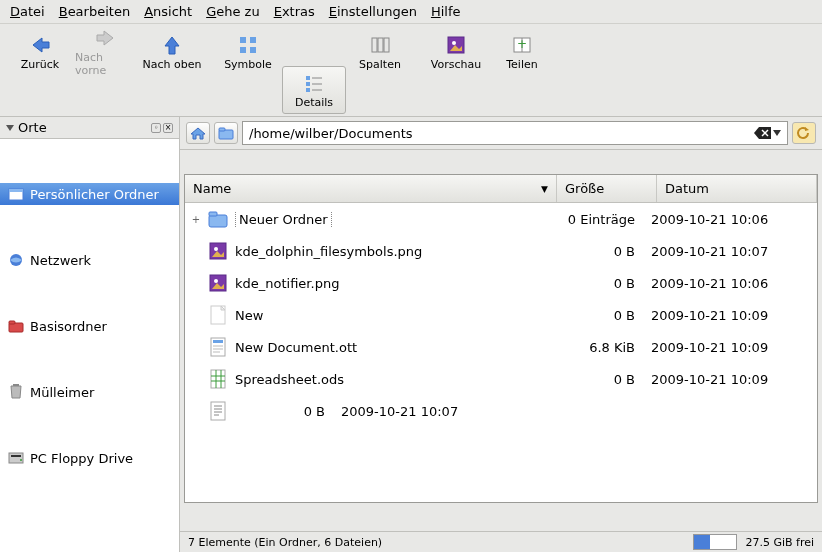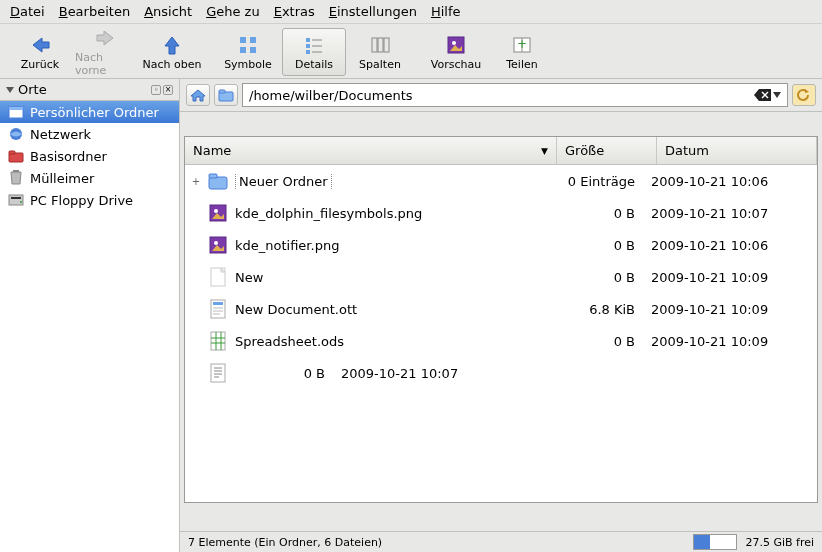--- a/index.html
+++ b/index.html
@@ -3,28 +3,28 @@
 <meta charset="utf-8">
 <style>
 * { box-sizing: border-box; margin: 0; padding: 0; }
 body { font-family: "DejaVu Sans", sans-serif; font-size: 13px; color: #000; background: #e8e8e6; width: 822px; height: 552px; overflow: hidden; display: flex; flex-direction: column; }
 .menubar { display: flex; gap: 14px; padding: 4px 10px; background: #e8e8e6; border-bottom: 1px solid #d0d0cc; }
 .menubar span { cursor: default; }
 .menubar .ul { text-decoration: underline; }
 .toolbar { display: flex; gap: 2px; padding: 4px 8px 2px 8px; background: #e8e8e6; border-bottom: 1px solid #c0c0bc; }
 .tbutton { display: flex; flex-direction: column; align-items: center; justify-content: center; width: 64px; height: 48px; border: 1px solid transparent; border-radius: 3px; gap: 2px; font-size: 11px; color: #000; }
 .tbutton.disabled { color: #999; }
-.tbutton.active { border: 1px solid #b0b0ac; background: linear-gradient(#f6f6f4,#e0e0dc); }
+.tbutton.active { border: 1px solid #b0b0ac; background: linear-gradient(#f6f6f4,#e0e0dc); margin-top: 38px; }
 .tbutton .ticon { width: 22px; height: 22px; display: flex; align-items: center; justify-content: center; }
 .mainrow { flex: 1; display: flex; min-height: 0; }
 .sidebar { width: 180px; background: #fff; border-right: 1px solid #c0c0bc; display: flex; flex-direction: column; }
 .sidebar-header { background: #e8e8e6; border-bottom: 1px solid #c0c0bc; padding: 3px 6px; display: flex; align-items: center; gap: 4px; font-size: 13px; }
 .sidebar-header .grip { margin-left: auto; display: flex; gap: 2px; }
 .sidebar-header .grip span { width: 10px; height: 10px; border: 1px solid #999; border-radius: 2px; font-size: 8px; display:flex; align-items:center; justify-content:center; }
-.sidebar-item { display: flex; align-items: center; gap: 6px; padding: 3px 8px; }
+.sidebar-item { display: flex; align-items: center; gap: 6px; padding: 3px 8px; margin-top: 44px; }
 .sidebar-item.selected { background: linear-gradient(#6aa2e6,#3b78d6); color: #fff; }
 .sidebar-item .sicon { width: 16px; height: 16px; display: flex; align-items: center; justify-content: center; }
 .content { flex: 1; display: flex; flex-direction: column; min-width: 0; gap: 24px; }
 .locbar { display: flex; align-items: center; gap: 4px; padding: 4px 6px; background: #e8e8e6; border-bottom: 1px solid #c0c0bc; }
 .locbar .chip { width: 24px; height: 22px; border: 1px solid #b8b8b4; border-radius: 3px; background: linear-gradient(#fefefe,#e4e4e0); display:flex; align-items:center; justify-content:center; }
 .locbar .pathbox { flex: 1; height: 24px; border: 1px solid #9a9a96; background: #fff; display: flex; align-items: center; padding: 0 6px; gap: 4px; }
 .locbar .pathbox input { flex: 1; border: none; outline: none; font: inherit; }
 .locbar .clear { display:flex; align-items:center; gap:1px; }
 .filepane { flex: 1; background: #fff; border: 1px solid #9a9a96; margin: 0 4px 4px 4px; display: flex; flex-direction: column; overflow: hidden; }
 .fileheader { display: flex; background: linear-gradient(#f6f6f4,#e2e2de); border-bottom: 1px solid #c0c0bc; font-size: 13px; }

